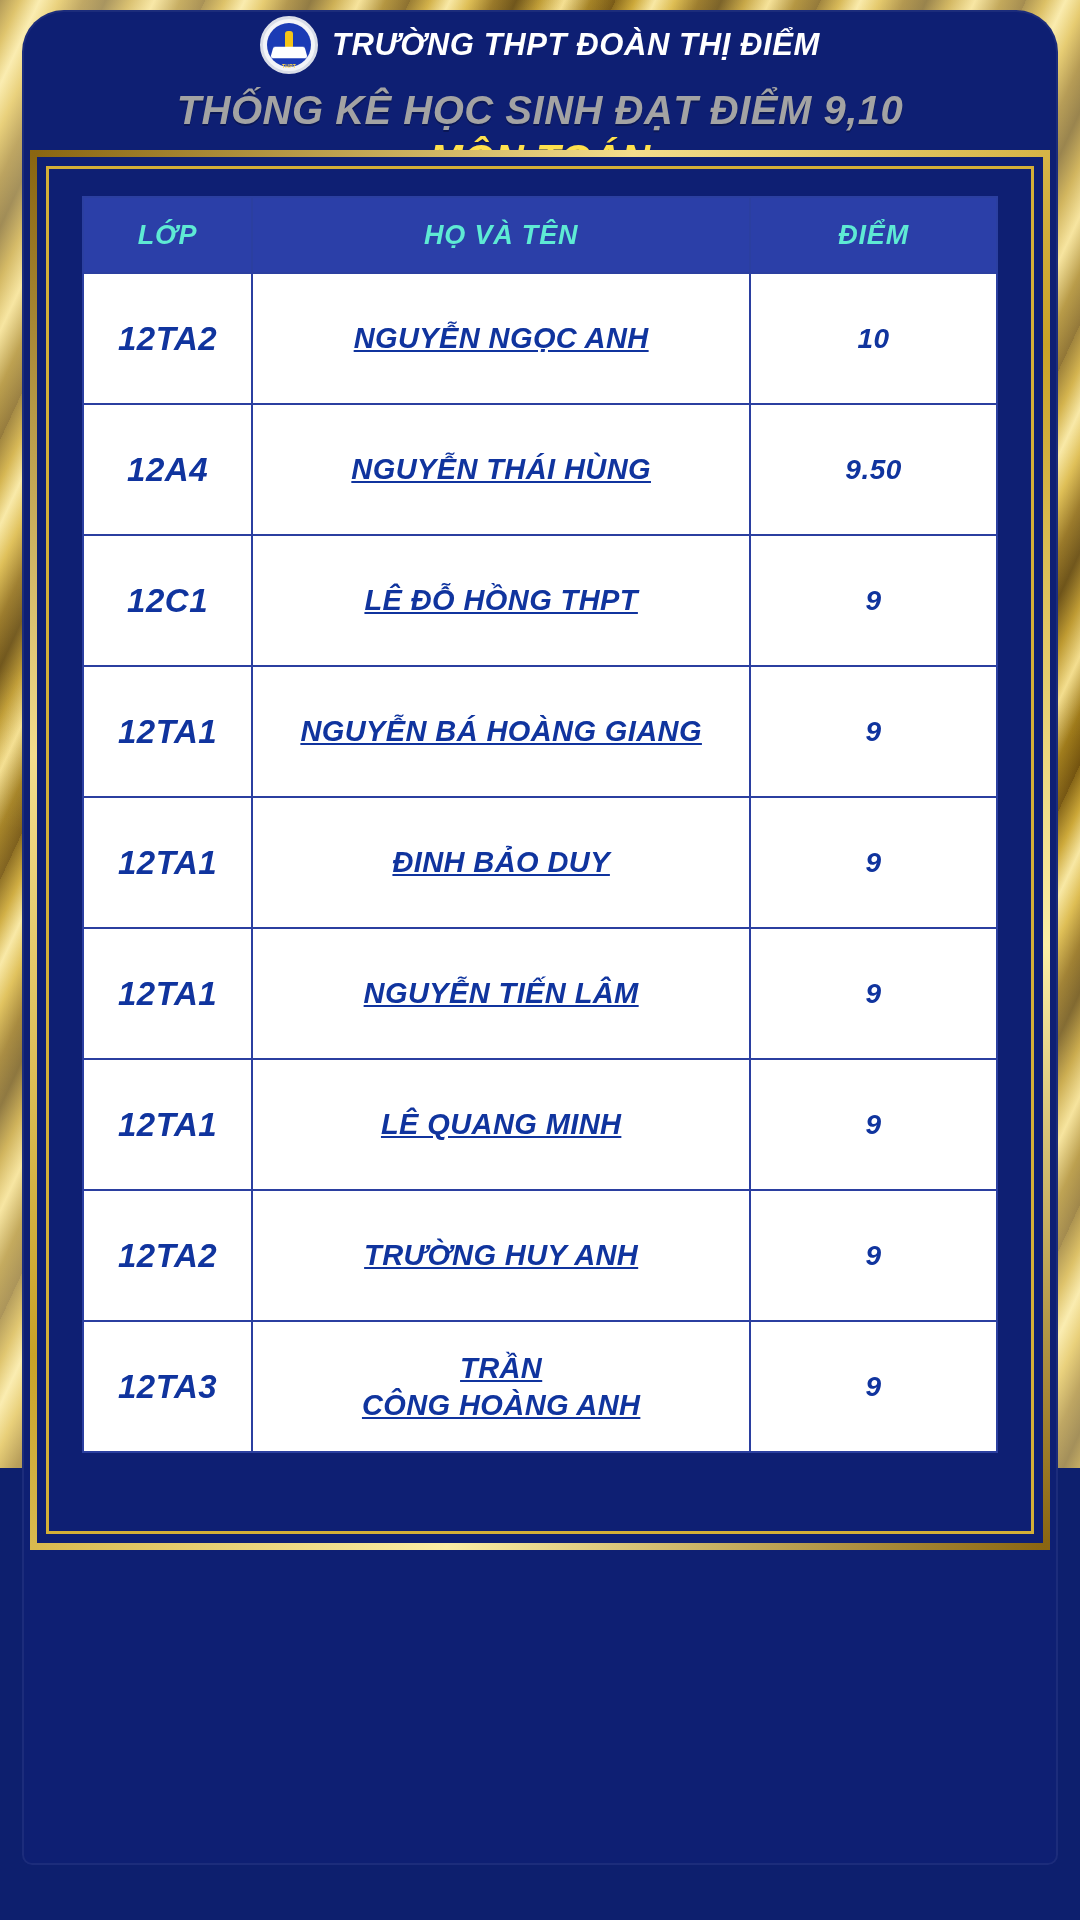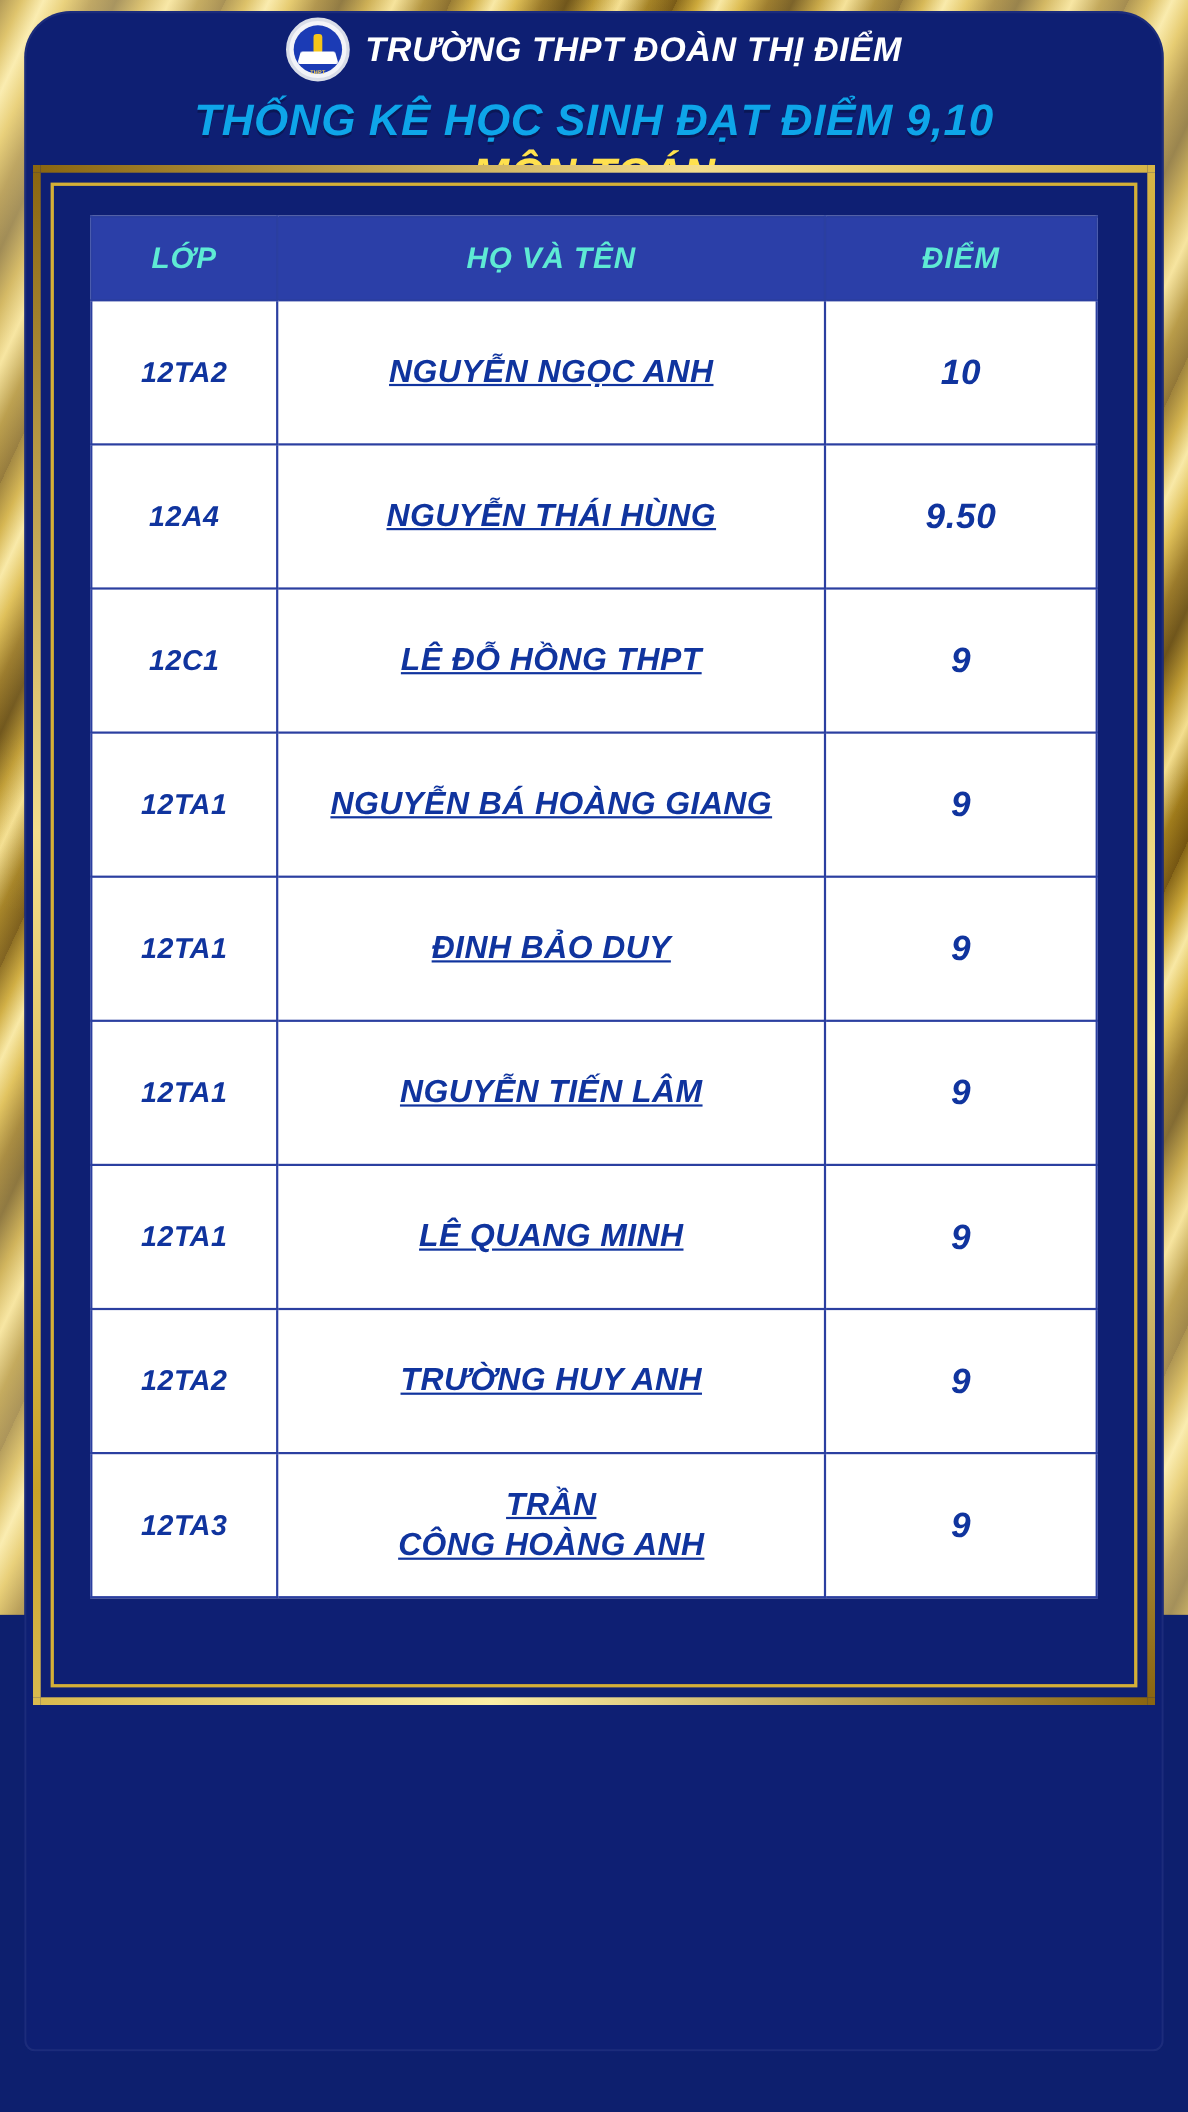--- a/index.html
+++ b/index.html
@@ -131,21 +131,21 @@
   }
   .school-name {
     color: #ffffff;
     font-size: 31px;
     font-weight: bold;
     letter-spacing: .6px;
     white-space: nowrap;
     font-style: italic;
   }
   .title-main {
-    color: #0ea5e9;
+    color: #a3a3a3;
     font-size: 40px;
     font-weight: bold;
     letter-spacing: .5px;
     line-height: 1.22;
     margin-top: 10px;
     font-style: italic;
     text-shadow: 0 2px 0 rgba(0,0,0,.25);
   }
   .title-sub {
     color: #ffe14d;
@@ -206,23 +206,23 @@
   table.score-table tbody td {
     border: 2px solid #2b3fa0;
     text-align: center;
     vertical-align: middle;
     color: #10349e;
     font-weight: bold;
     font-style: italic;
     height: 127px;
     background: #ffffff;
   }
-  td.cell-lop   { font-size: 26px; letter-spacing: .5px; }
+  td.cell-lop   { font-size: 33px; letter-spacing: .5px; }
   td.cell-name  { font-size: 29px; letter-spacing: .4px; line-height: 1.25; }
-  td.cell-score { font-size: 32px; letter-spacing: .5px; }
+  td.cell-score { font-size: 28px; letter-spacing: .5px; }
 
   .nowrap { white-space: pre-line; text-decoration: underline; }
 </style>
 </head>
 <body>
 
 <div class="poster">
 
   <div class="blue-panel"></div>
 

